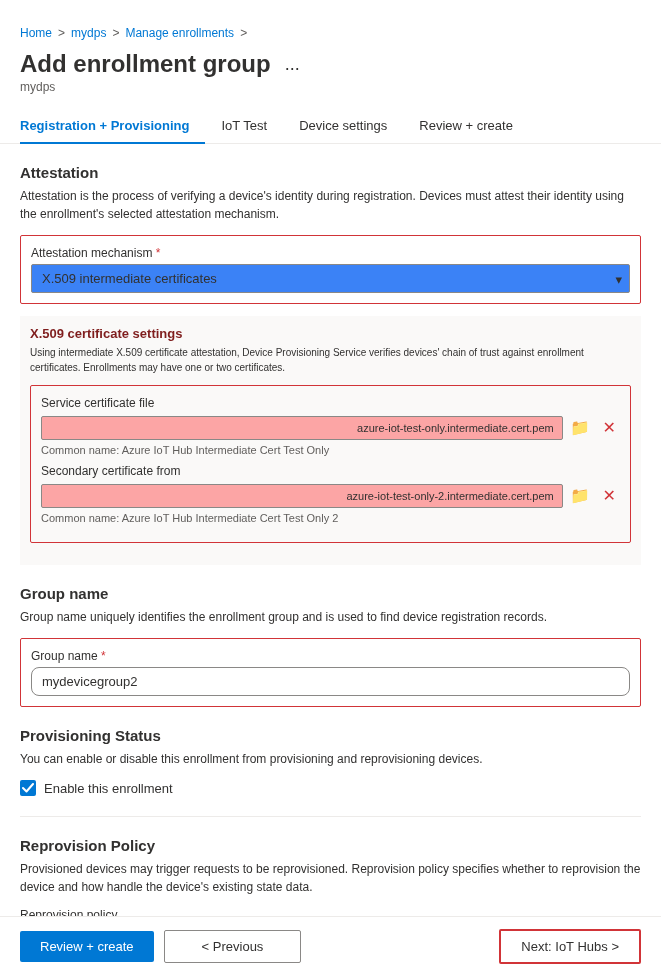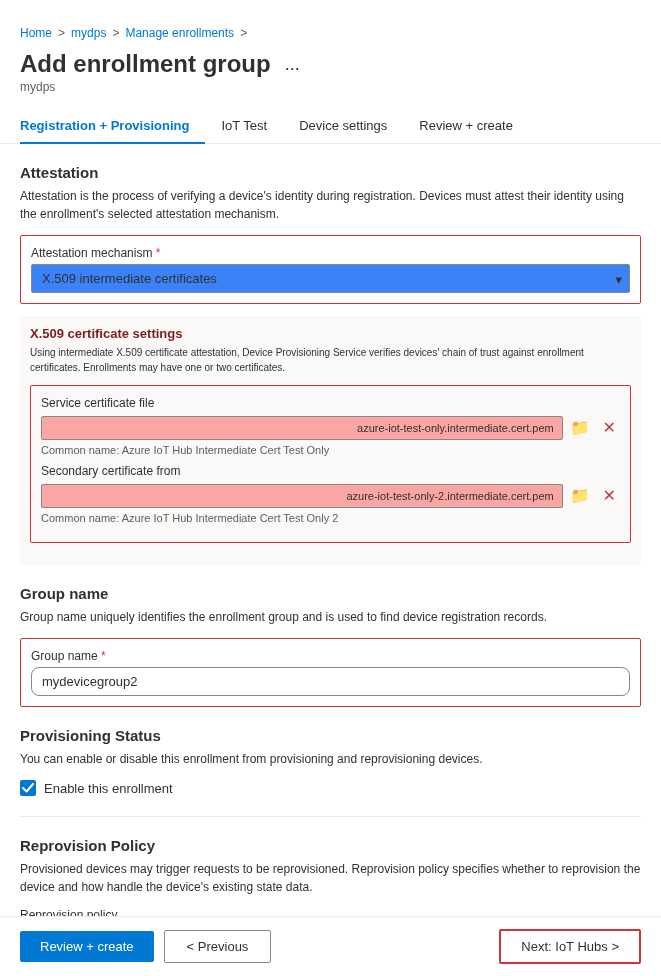--- a/index.html
+++ b/index.html
@@ -249,21 +249,21 @@
       padding: 8px 20px;
       font-size: 13px;
       cursor: pointer;
       border-radius: 2px;
     }
 
     .btn-secondary {
       background: #fff;
       color: #323130;
       border: 1px solid #8a8886;
-      padding: 8px 22px;
+      padding: 8px 37px;
       font-size: 13px;
       cursor: pointer;
       border-radius: 2px;
     }
 
     .btn-next {
       background: #fff;
       color: #323130;
       border: 2px solid #d13438;
       padding: 8px 20px;

